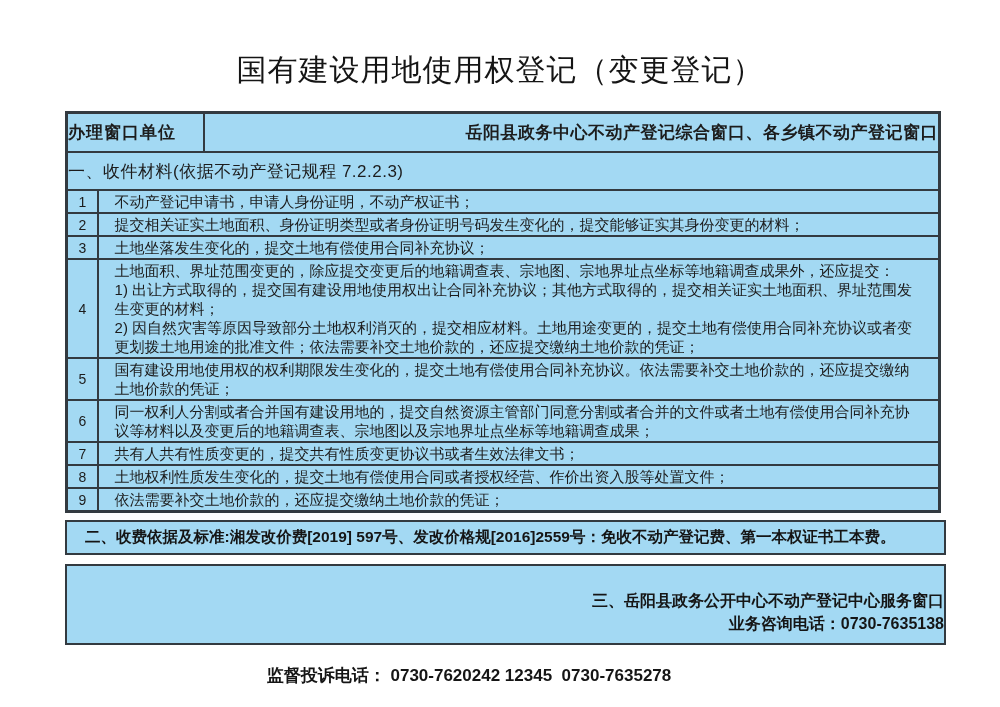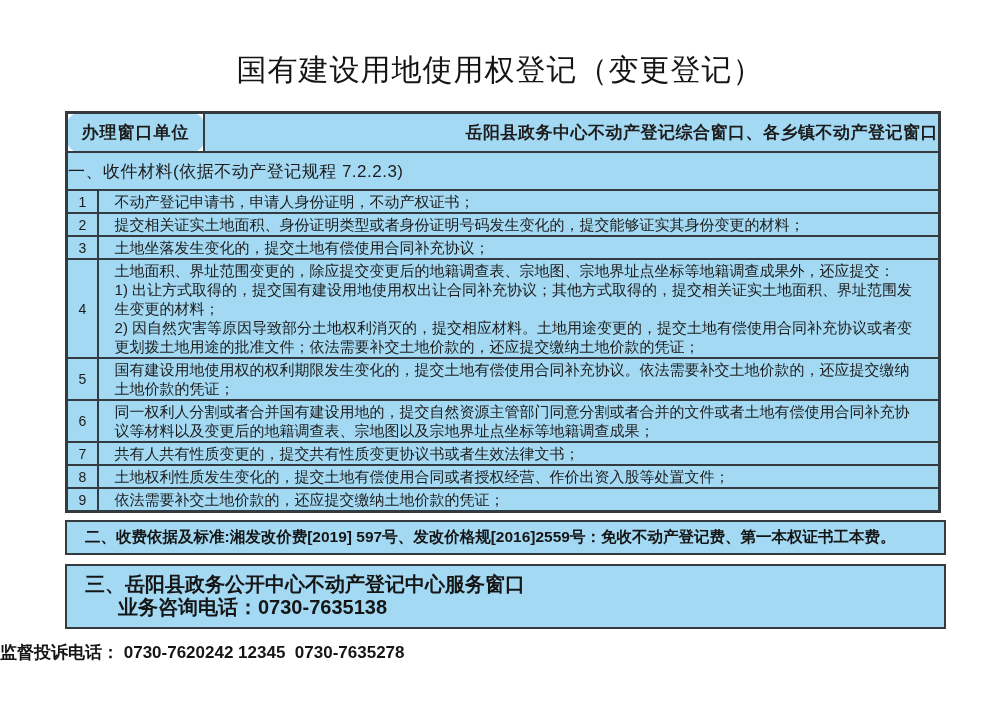--- a/index.html
+++ b/index.html
@@ -31,21 +31,21 @@
   }
   table.main-table td {
     border: 2px solid #333a40;
     background: #a3d9f3;
     vertical-align: middle;
   }
   col.c-num   { width: 31px; }
   col.c-label { width: 106px; }
   col.c-content { width: 733px; }
   tr.r-window td { height: 37px; font-size: 17px; font-weight: 700; }
-  .cell-label { text-align: center; letter-spacing: 1px; border-radius: 12px; }
+  .cell-label { letter-spacing: 1px; }
   .cell-value { text-align: right; letter-spacing: 0.5px; }
   tr.r-section td {
     height: 36px; 
     font-size: 17px; font-weight: 400; letter-spacing: 0.5px;
   }
   .cell-num {
     text-align: center;
     font-size: 14px;
     font-weight: 500;
     padding: 0;
@@ -70,29 +70,30 @@
     margin-top: 7px;
     height: 35px;
     display: flex;
     align-items: center;
     padding-left: 18px;
     font-size: 15.5px;
     white-space: nowrap;
   }
   .box3 {
     margin-top: 9px;
-    padding: 7px 0 8px 18px;
-    font-size: 20px;
+    padding: 23px 0 8px 18px;
+    font-size: 16px;
     line-height: 23px;
+    text-align: right;
   }
   .box3 .indent { padding-left: 33px; }
   .footer {
     width: 938px;
-    margin-top: 12px;
-    text-align: left;
+    margin-top: 19px;
+    text-align: center;
     font-size: 17px;
     font-weight: 700;
     white-space: pre;
     color: #151515;
   }
 </style>
 </head>
 <body>
 
 <div class="page">

